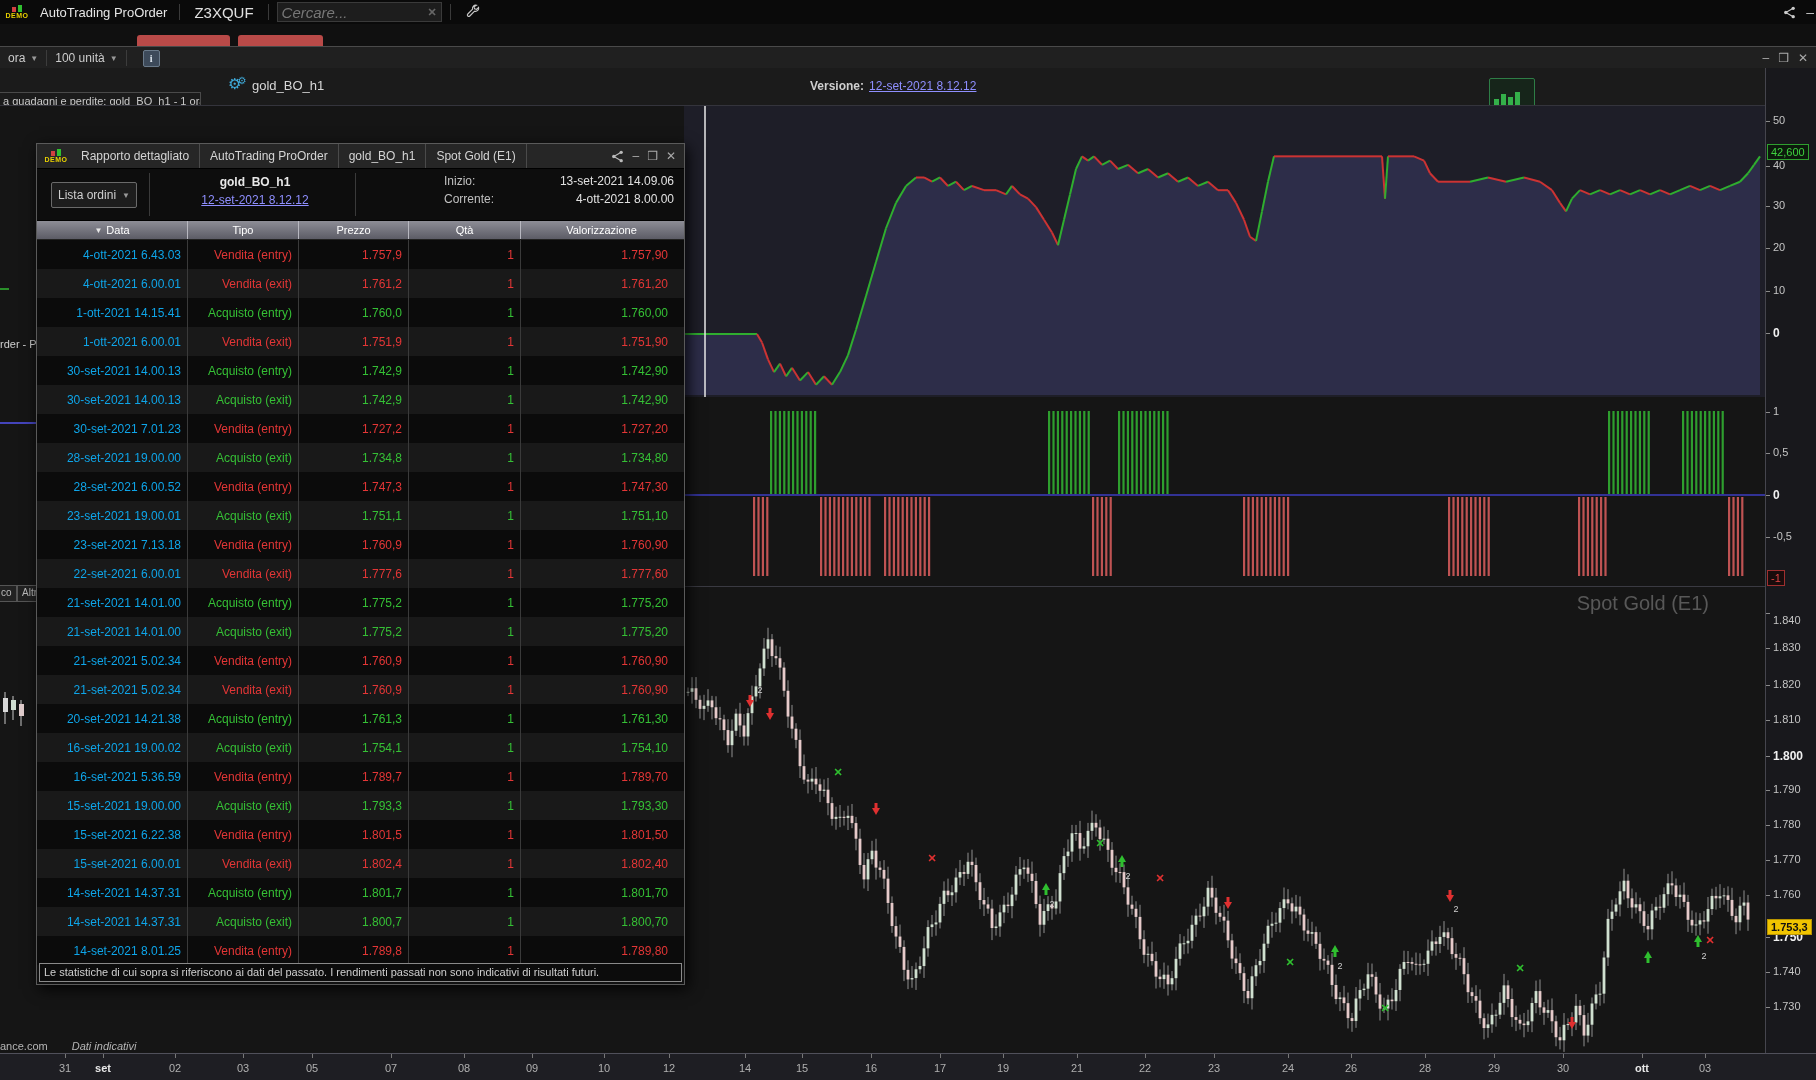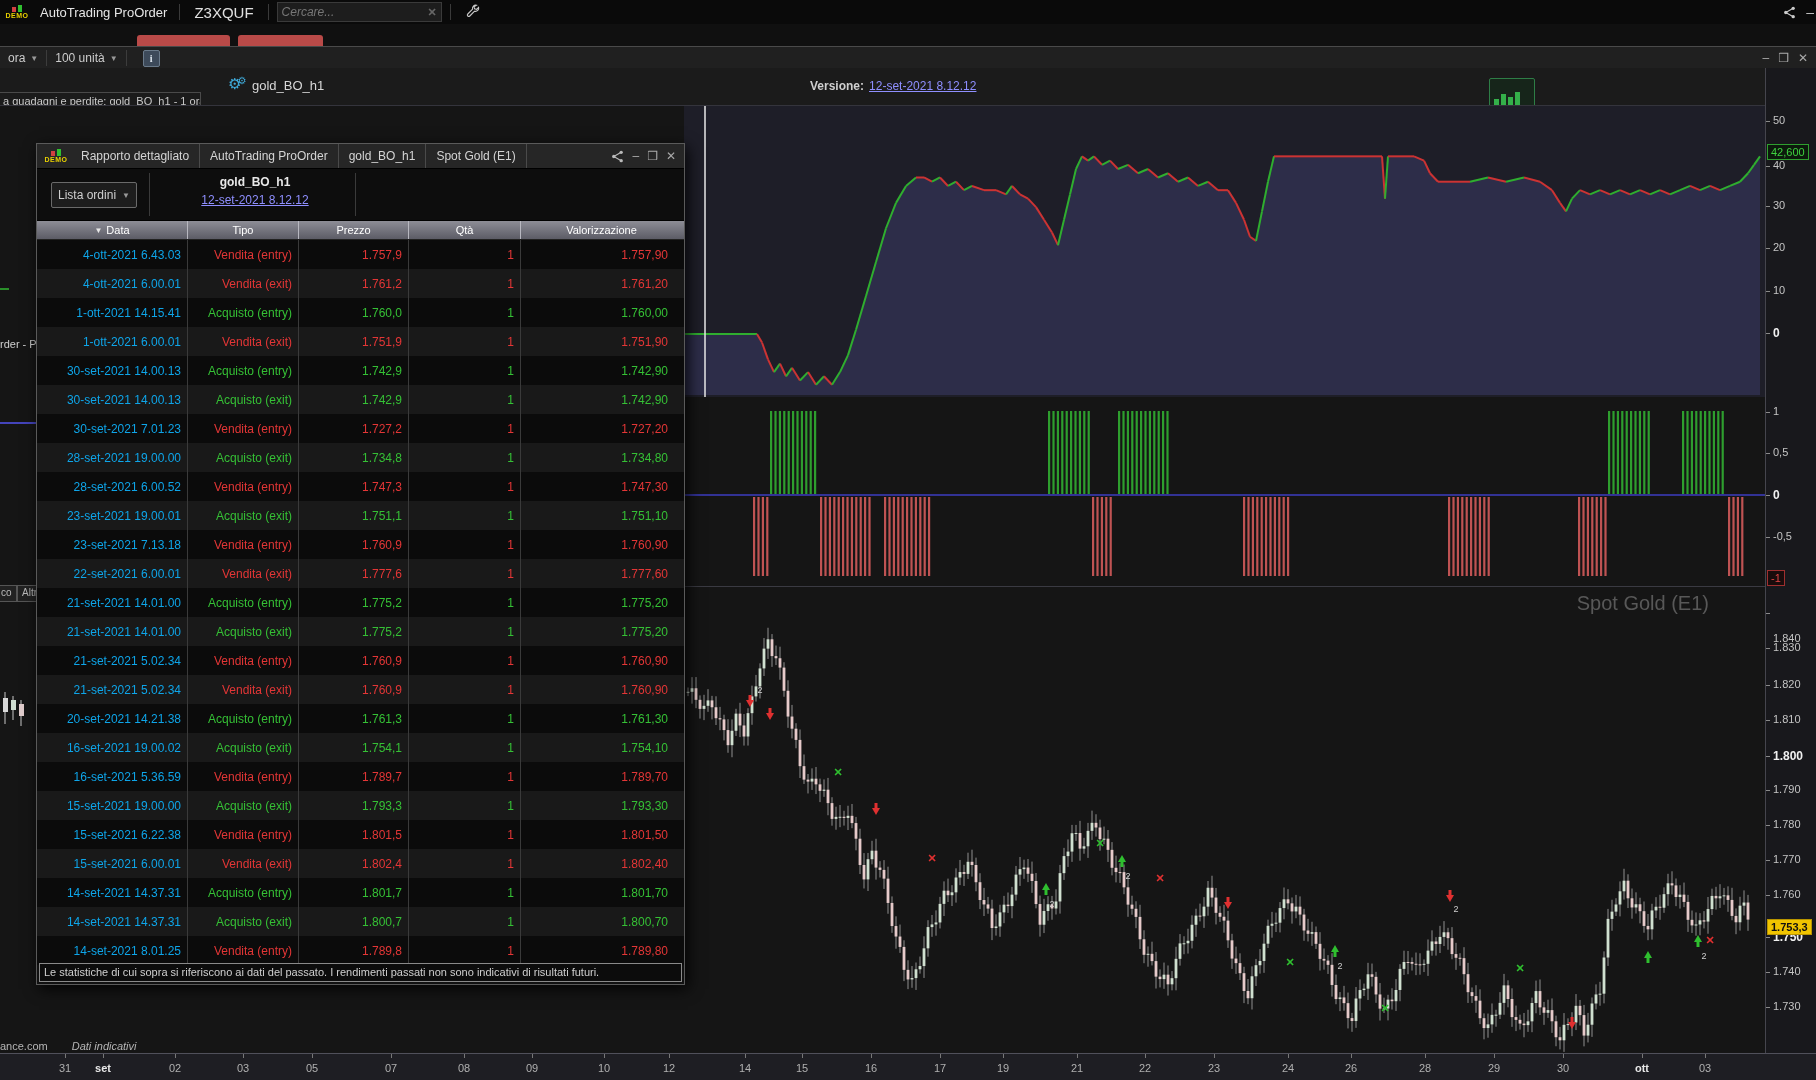--- a/index.html
+++ b/index.html
@@ -11,21 +11,21 @@
   .demo-badge{width:26px;height:18px;margin:0 6px 0 4px;display:flex;flex-direction:column;align-items:center;justify-content:center;}
   .demo-candles{display:flex;gap:2px;align-items:flex-end;height:7px;}
   .demo-candles i{display:block;width:4px;}
   .demo-candles .r{height:5px;background:#d04040;}
   .demo-candles .g{height:7px;background:#30c030;}
   .demo-text{font-size:7px;font-weight:bold;color:#e8d000;letter-spacing:.5px;line-height:8px;}
   .topbar .app-title{font-size:13px;color:#e6e6e6;padding:0 12px 0 4px;}
   .tb-sep{width:1px;height:16px;background:#3a3a3a;}
   .topbar .code{font-size:15px;color:#e0e0e0;padding:0 14px;}
   .searchbox{width:155px;height:18px;background:#1d1d1d;border:1px solid #3a3a3a;display:flex;align-items:center;padding:0 4px;}
-  .searchbox .ph{flex:1;font-size:12px;font-style:italic;color:#777;}
+  .searchbox .ph{flex:1;font-size:15px;font-style:italic;color:#777;}
   .searchbox .clear{color:#666;font-size:11px;font-weight:bold;}
   .wrench{margin-left:14px;}
   .topbar-right{margin-left:auto;display:flex;align-items:center;gap:10px;padding-right:2px;}
   .minidash{color:#bbb;font-size:14px;}
   
   .substrip{position:absolute;left:0;top:24px;width:1816px;height:22px;background:#101010;}
   .redbtn{position:absolute;top:11px;height:11px;background:#b94a48;border-radius:3px 3px 0 0;}
   
   .cw-toolbar{position:absolute;left:0;top:46px;width:1816px;height:22px;background:#202020;
     border-top:1px solid #4a4a4a;border-bottom:1px solid #0a0a0a;display:flex;align-items:center;font-size:12px;color:#ccc;}
@@ -1017,21 +1017,21 @@
       <div class="pdash" style="top: 344px;"></div>
       <div class="ptick" style="top: 337px;">1</div>
       <div class="pdash" style="top: 385px;"></div>
       <div class="ptick" style="top: 378px;">0,5</div>
       <div class="pdash" style="top: 427px;"></div>
       <div class="ptick bold" style="top: 420px;">0</div>
       <div class="pdash" style="top: 469px;"></div>
       <div class="ptick" style="top: 462px;">-0,5</div>
       <div class="pbox red" style="top: 502px;">-1</div>
       <div class="pdash" style="top: 545px;"></div>
-      <div class="ptick" style="top: 564px;">1.840</div>
+      <div class="ptick" style="top: 546px;">1.840</div>
       <div class="pdash" style="top: 580px;"></div>
       <div class="ptick" style="top: 573px;">1.830</div>
       <div class="pdash" style="top: 617px;"></div>
       <div class="ptick" style="top: 610px;">1.820</div>
       <div class="pdash" style="top: 652px;"></div>
       <div class="ptick" style="top: 645px;">1.810</div>
       <div class="pdash" style="top: 688px;"></div>
       <div class="ptick bold" style="top: 681px;">1.800</div>
       <div class="pdash" style="top: 722px;"></div>
       <div class="ptick" style="top: 715px;">1.790</div>
@@ -1149,20 +1149,30 @@
     </div>
     <div class="r-head">
       <div class="lista-btn">
         <span>Lista ordini</span>
           <span class="caret">▼</span>
       </div>
       <div class="div1"></div>
         <div class="div2"></div>
       <div class="r-title">gold_BO_h1</div>
       <div class="r-link"><a href="#">12-set-2021 8.12.12</a></div>
+      <div class="r-times">
+        <div class="row">
+            <span class="lbl">Inizio:</span>
+            <span class="val">13-set-2021 14.09.06</span>
+          </div>
+        <div class="row">
+            <span class="lbl">Corrente:</span>
+            <span class="val">4-ott-2021 8.00.00</span>
+          </div>
+      </div>
     </div>
     <div class="thead" id="thead">
         <div class="th" style="width: 151px;">
           <span class="sort">▼</span>
           <span>Data</span>
         </div>
         <div class="th" style="width: 111px;">
           <span>Tipo</span>
         </div>
         <div class="th" style="width: 110px;">

